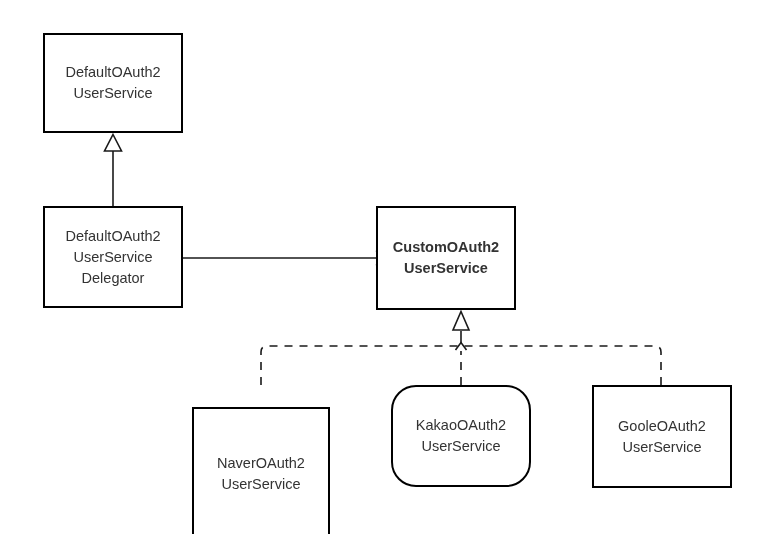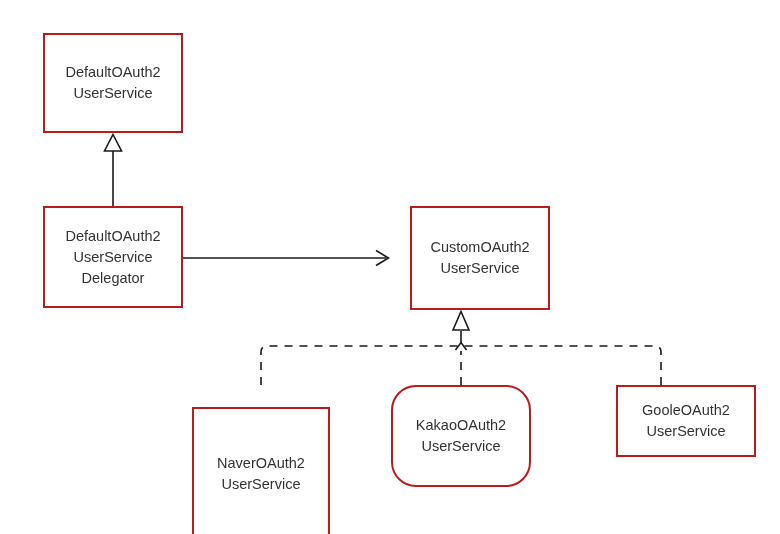--- a/index.html
+++ b/index.html
@@ -19,38 +19,38 @@
     position: absolute;
     left: 0;
     top: 0;
     width: 780px;
     height: 534px;
     z-index: 0;
   }
   .node {
     position: absolute;
     box-sizing: border-box;
-    border: 2px solid #b91c1c;
+    border: 2px solid #000000;
     background: #ffffff;
     display: flex;
     align-items: center;
     justify-content: center;
     text-align: center;
     white-space: pre-line;
     font-size: 14.5px;
     line-height: 21px;
     color: #333333;
     z-index: 1;
   }
   .node-default     { left: 43px;  top: 33px;  width: 140px; height: 100px; }
   .node-delegator   { left: 43px;  top: 206px; width: 140px; height: 102px; }
-  .node-custom      { left: 410px; top: 206px; width: 140px; height: 104px; }
+  .node-custom      { left: 376px; top: 206px; width: 140px; height: 104px; font-weight: bold; }
   .node-naver       { left: 192px; top: 407px; width: 138px; height: 133px; }
   .node-kakao       { left: 391px; top: 385px; width: 140px; height: 102px; border-radius: 25px; }
-  .node-goole       { left: 616px; top: 385px; width: 140px; height: 72px; }
+  .node-goole       { left: 592px; top: 385px; width: 140px; height: 103px; }
   .edge {
     stroke: #1a1a1a;
     stroke-width: 1.6;
     fill: none;
   }
   .edge-dashed {
     stroke-dasharray: 8 7;
   }
   .arrowhead-hollow {
     fill: #ffffff;

